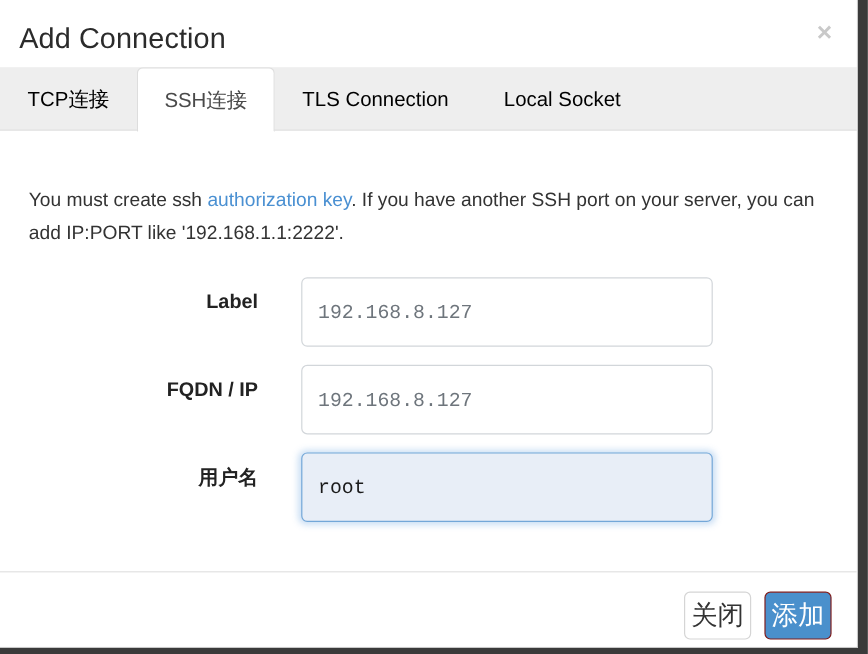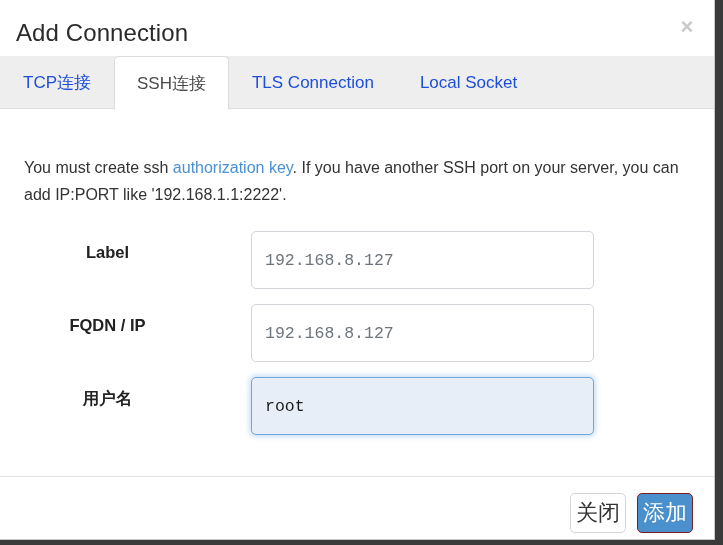--- a/index.html
+++ b/index.html
@@ -80,21 +80,21 @@
     display: flex;
     align-items: stretch;
     padding-left: 10px;
   }
   .tab {
     display: flex;
     align-items: center;
     justify-content: center;
     padding: 0 22px;
     font-size: 17px;
-    color: #1d4ed8;
+    color: #000000;
     cursor: pointer;
     user-select: none;
     box-sizing: border-box;
     border: 1px solid transparent;
     white-space: nowrap;
   }
   .tab.first { padding-left: 12px; padding-right: 22px; }
   .tab.active {
     background: #ffffff;
     color: #4a4a4a;
@@ -135,21 +135,21 @@
     height: 42px;
   }
   .form-row.r1 { top: 122px; }
   .form-row.r2 { top: 195px; }
   .form-row.r3 { top: 268px; }
 
   .form-label {
     position: absolute;
     left: 0;
     width: 215px;
-    text-align: center;
+    text-align: right;
     font-weight: bold;
     font-size: 16.5px;
     line-height: 42px;
     color: #222222;
   }
   .form-control {
     position: absolute;
     left: 251px;
     top: 0;
     width: 343px;

